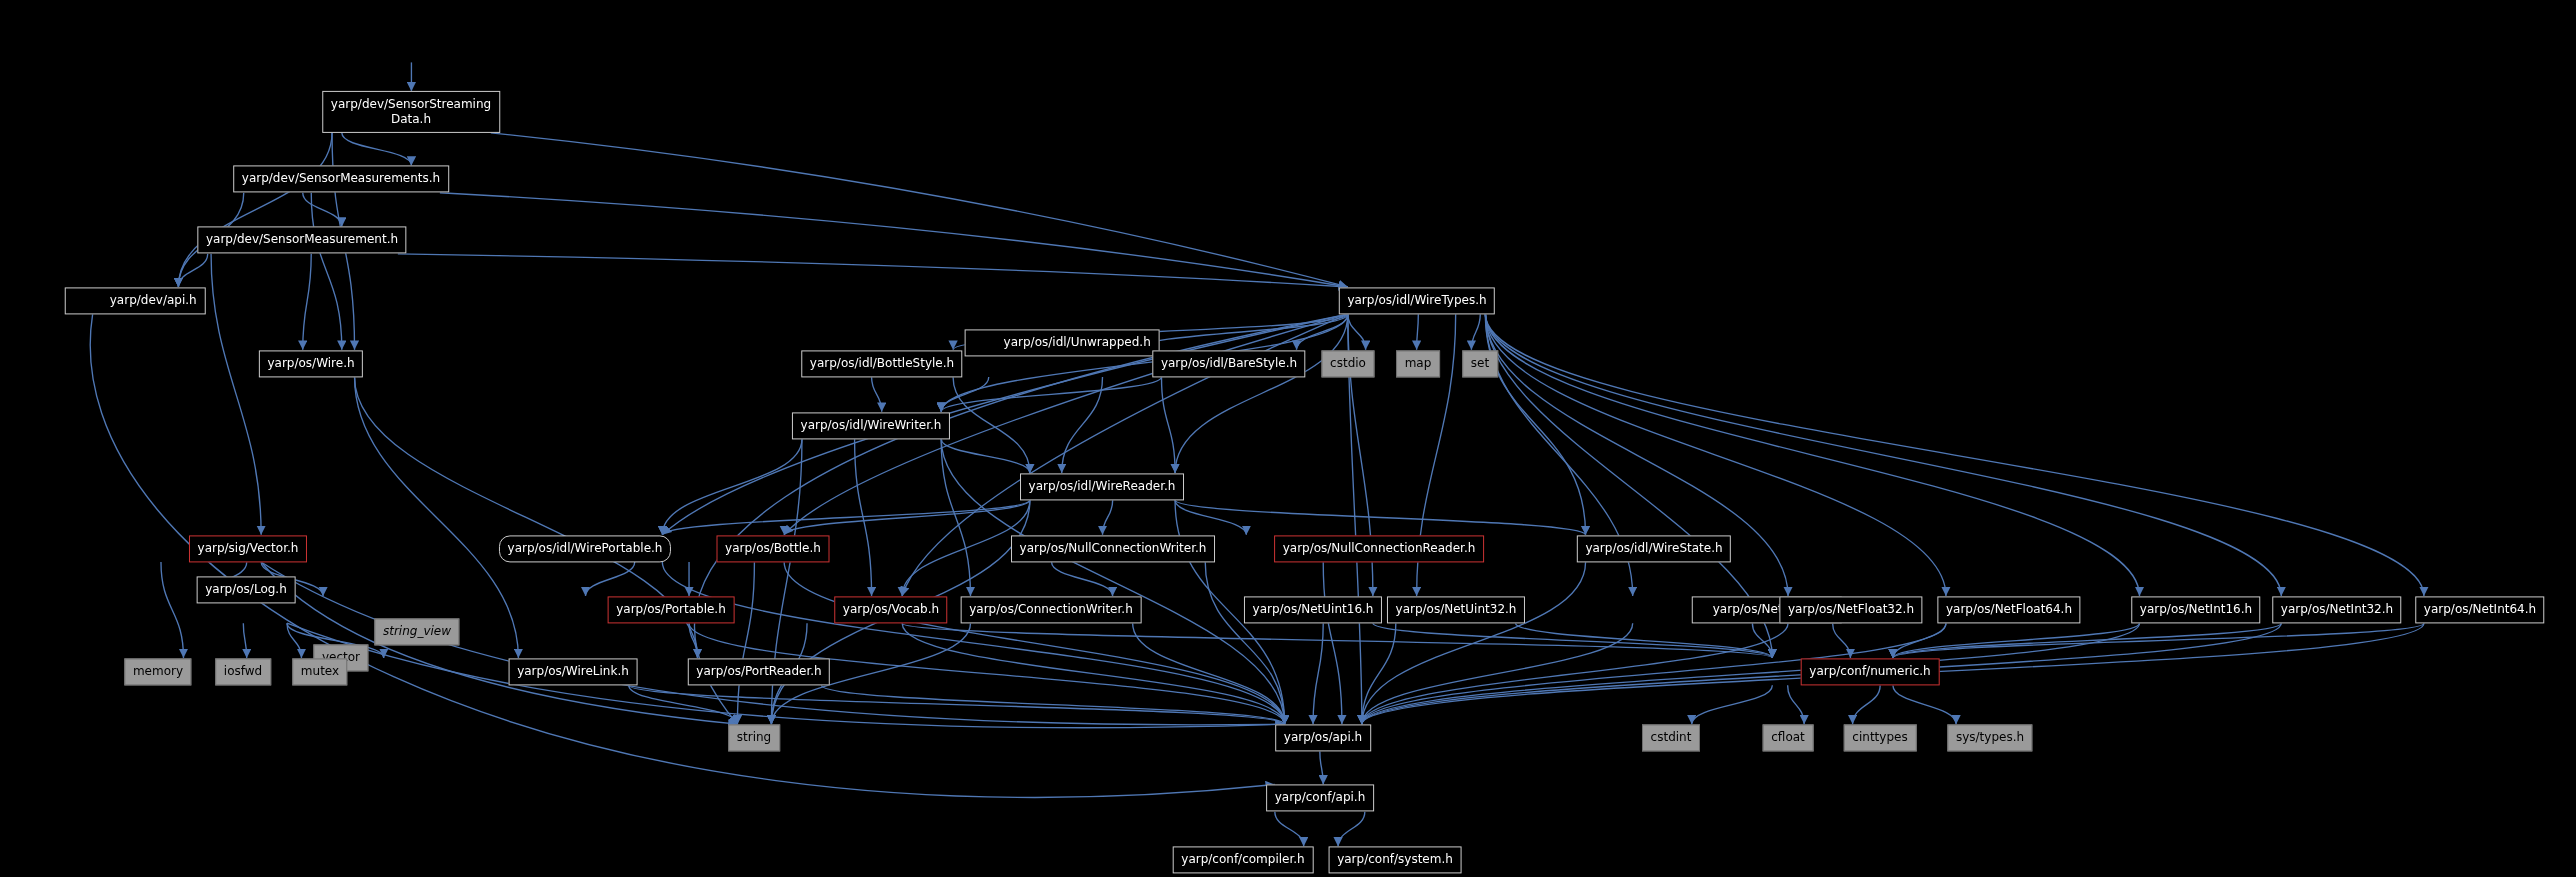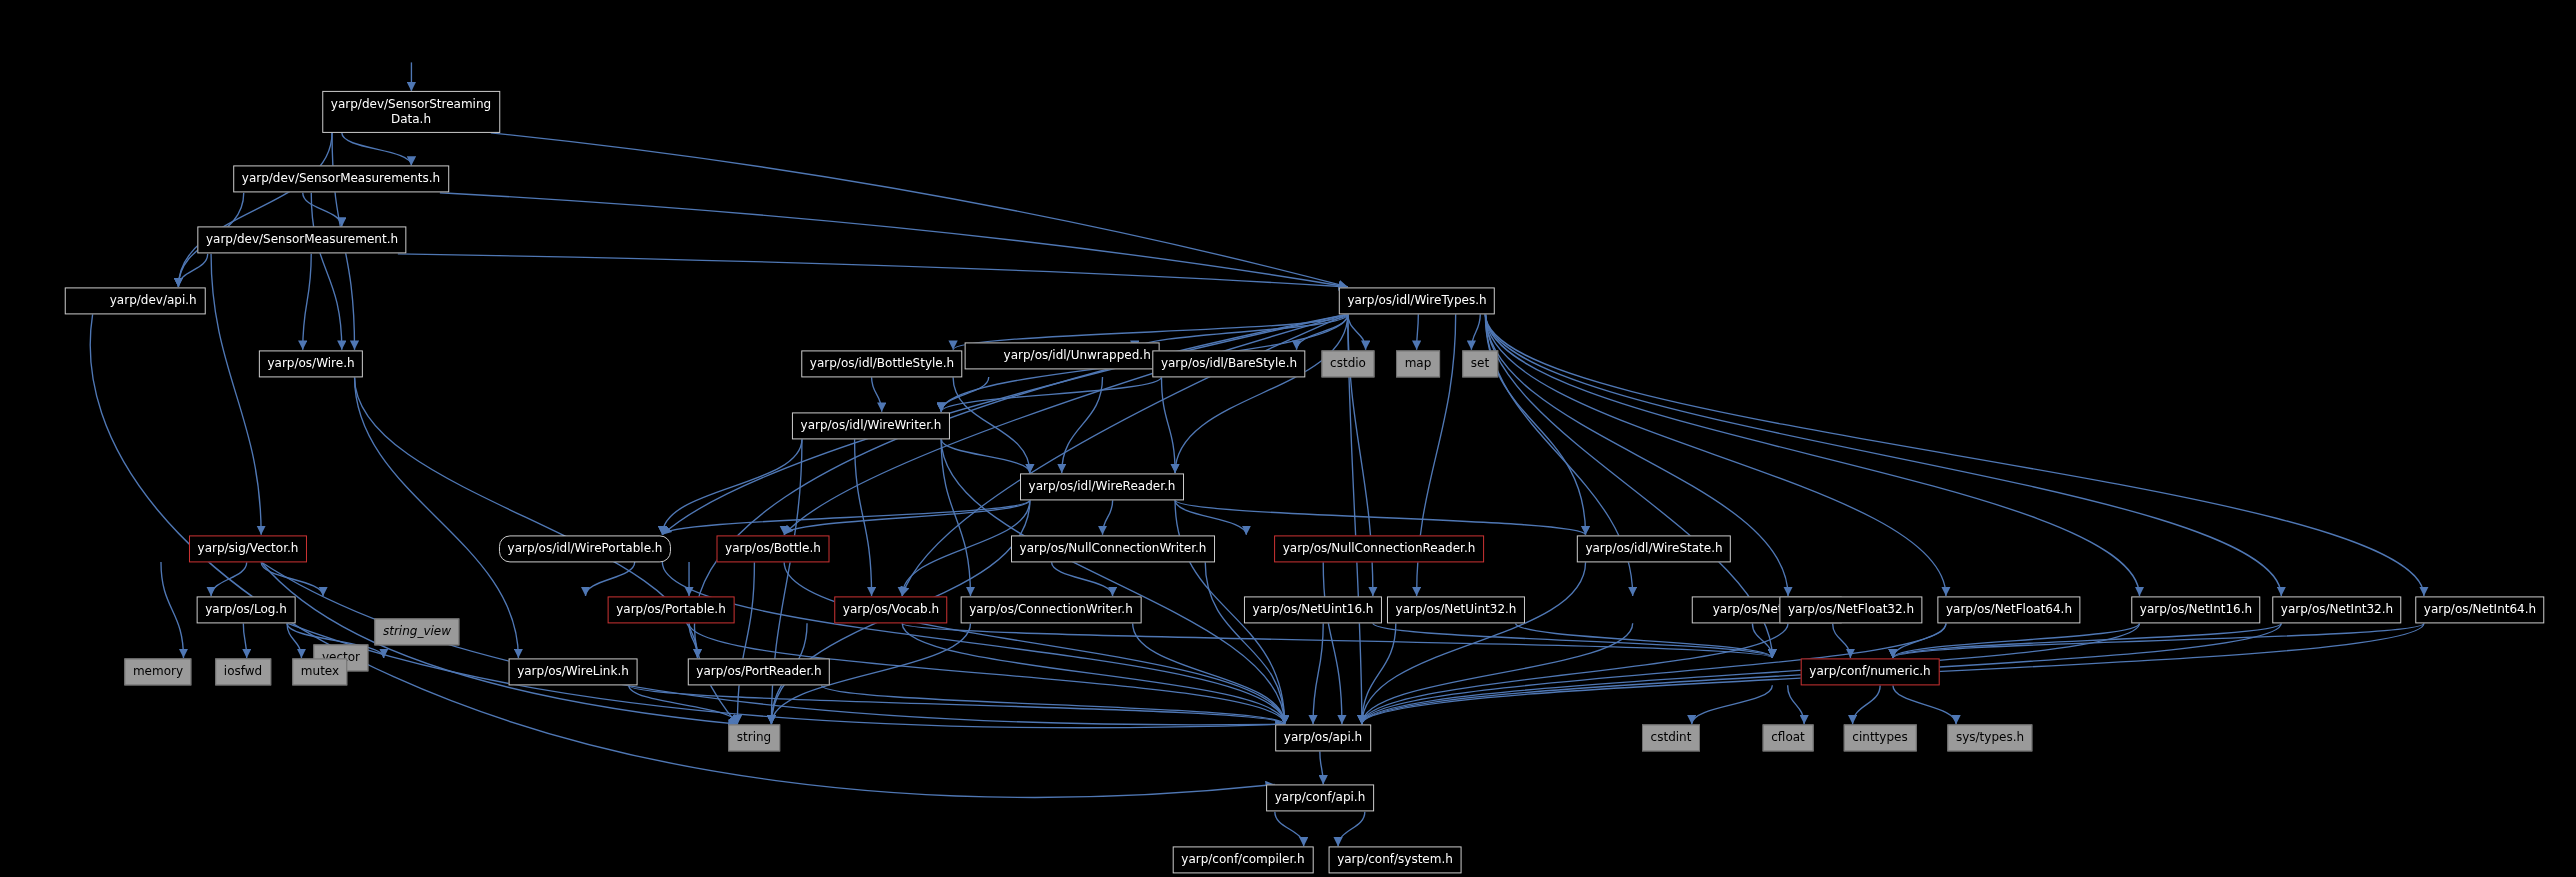--- a/index.html
+++ b/index.html
@@ -167,34 +167,34 @@
   </svg>
   <div class="nodes" id="nodes">
       <div class="node normal" style="left: 411px; top: 112px;">yarp/dev/SensorStreaming
 Data.h</div>
       <div class="node normal" style="left: 341px; top: 179px;">yarp/dev/SensorMeasurements.h</div>
       <div class="node normal" style="left: 302px; top: 240px;">yarp/dev/SensorMeasurement.h</div>
       <div class="node normal" style="left: 135px; top: 301px; padding-left: 44px;">yarp/dev/api.h</div>
       <div class="node normal" style="left: 1417px; top: 301px;">yarp/os/idl/WireTypes.h</div>
       <div class="node normal" style="left: 311px; top: 364px;">yarp/os/Wire.h</div>
       <div class="node normal" style="left: 882px; top: 364px;">yarp/os/idl/BottleStyle.h</div>
-      <div class="node normal" style="left: 1062px; top: 356px; padding-left: 38px;">yarp/os/idl/Unwrapped.h</div>
+      <div class="node normal" style="left: 1062px; top: 343px; padding-left: 38px;">yarp/os/idl/Unwrapped.h</div>
       <div class="node normal" style="left: 1229px; top: 364px;">yarp/os/idl/BareStyle.h</div>
       <div class="node system" style="left: 1348px; top: 364px;">cstdio</div>
       <div class="node system" style="left: 1418px; top: 364px;">map</div>
       <div class="node system" style="left: 1480px; top: 364px;">set</div>
       <div class="node normal" style="left: 871px; top: 426px;">yarp/os/idl/WireWriter.h</div>
       <div class="node normal" style="left: 1102px; top: 487px;">yarp/os/idl/WireReader.h</div>
       <div class="node truncated" style="left: 211px; top: 549px;">yarp/sig/Vector.h</div>
       <div class="node normal" style="left: 585px; top: 549px; border-radius: 11px;">yarp/os/idl/WirePortable.h</div>
       <div class="node truncated" style="left: 736px; top: 549px;">yarp/os/Bottle.h</div>
       <div class="node normal" style="left: 1113px; top: 549px;">yarp/os/NullConnectionWriter.h</div>
       <div class="node truncated" style="left: 1342px; top: 549px;">yarp/os/NullConnectionReader.h</div>
       <div class="node normal" style="left: 1654px; top: 549px;">yarp/os/idl/WireState.h</div>
-      <div class="node normal" style="left: 246px; top: 610px;">yarp/os/Log.h</div>
+      <div class="node normal" style="left: 246px; top: 590px;">yarp/os/Log.h</div>
       <div class="node system" style="left: 341px; top: 610px; margin-top: 48px;">vector</div>
       <div class="node truncated" style="left: 634px; top: 610px;">yarp/os/Portable.h</div>
       <div class="node truncated" style="left: 854px; top: 610px;">yarp/os/Vocab.h</div>
       <div class="node normal" style="left: 1051px; top: 610px;">yarp/os/ConnectionWriter.h</div>
       <div class="node normal" style="left: 1313px; top: 610px;">yarp/os/NetUint16.h</div>
       <div class="node normal" style="left: 1456px; top: 610px;">yarp/os/NetUint32.h</div>
       <div class="node normal" style="left: 1767px; top: 610px; padding-left: 20px;">yarp/os/NetUint64.h</div>
       <div class="node normal" style="left: 1851px; top: 610px;">yarp/os/NetFloat32.h</div>
       <div class="node normal" style="left: 2009px; top: 610px;">yarp/os/NetFloat64.h</div>
       <div class="node normal" style="left: 2196px; top: 610px;">yarp/os/NetInt16.h</div>

